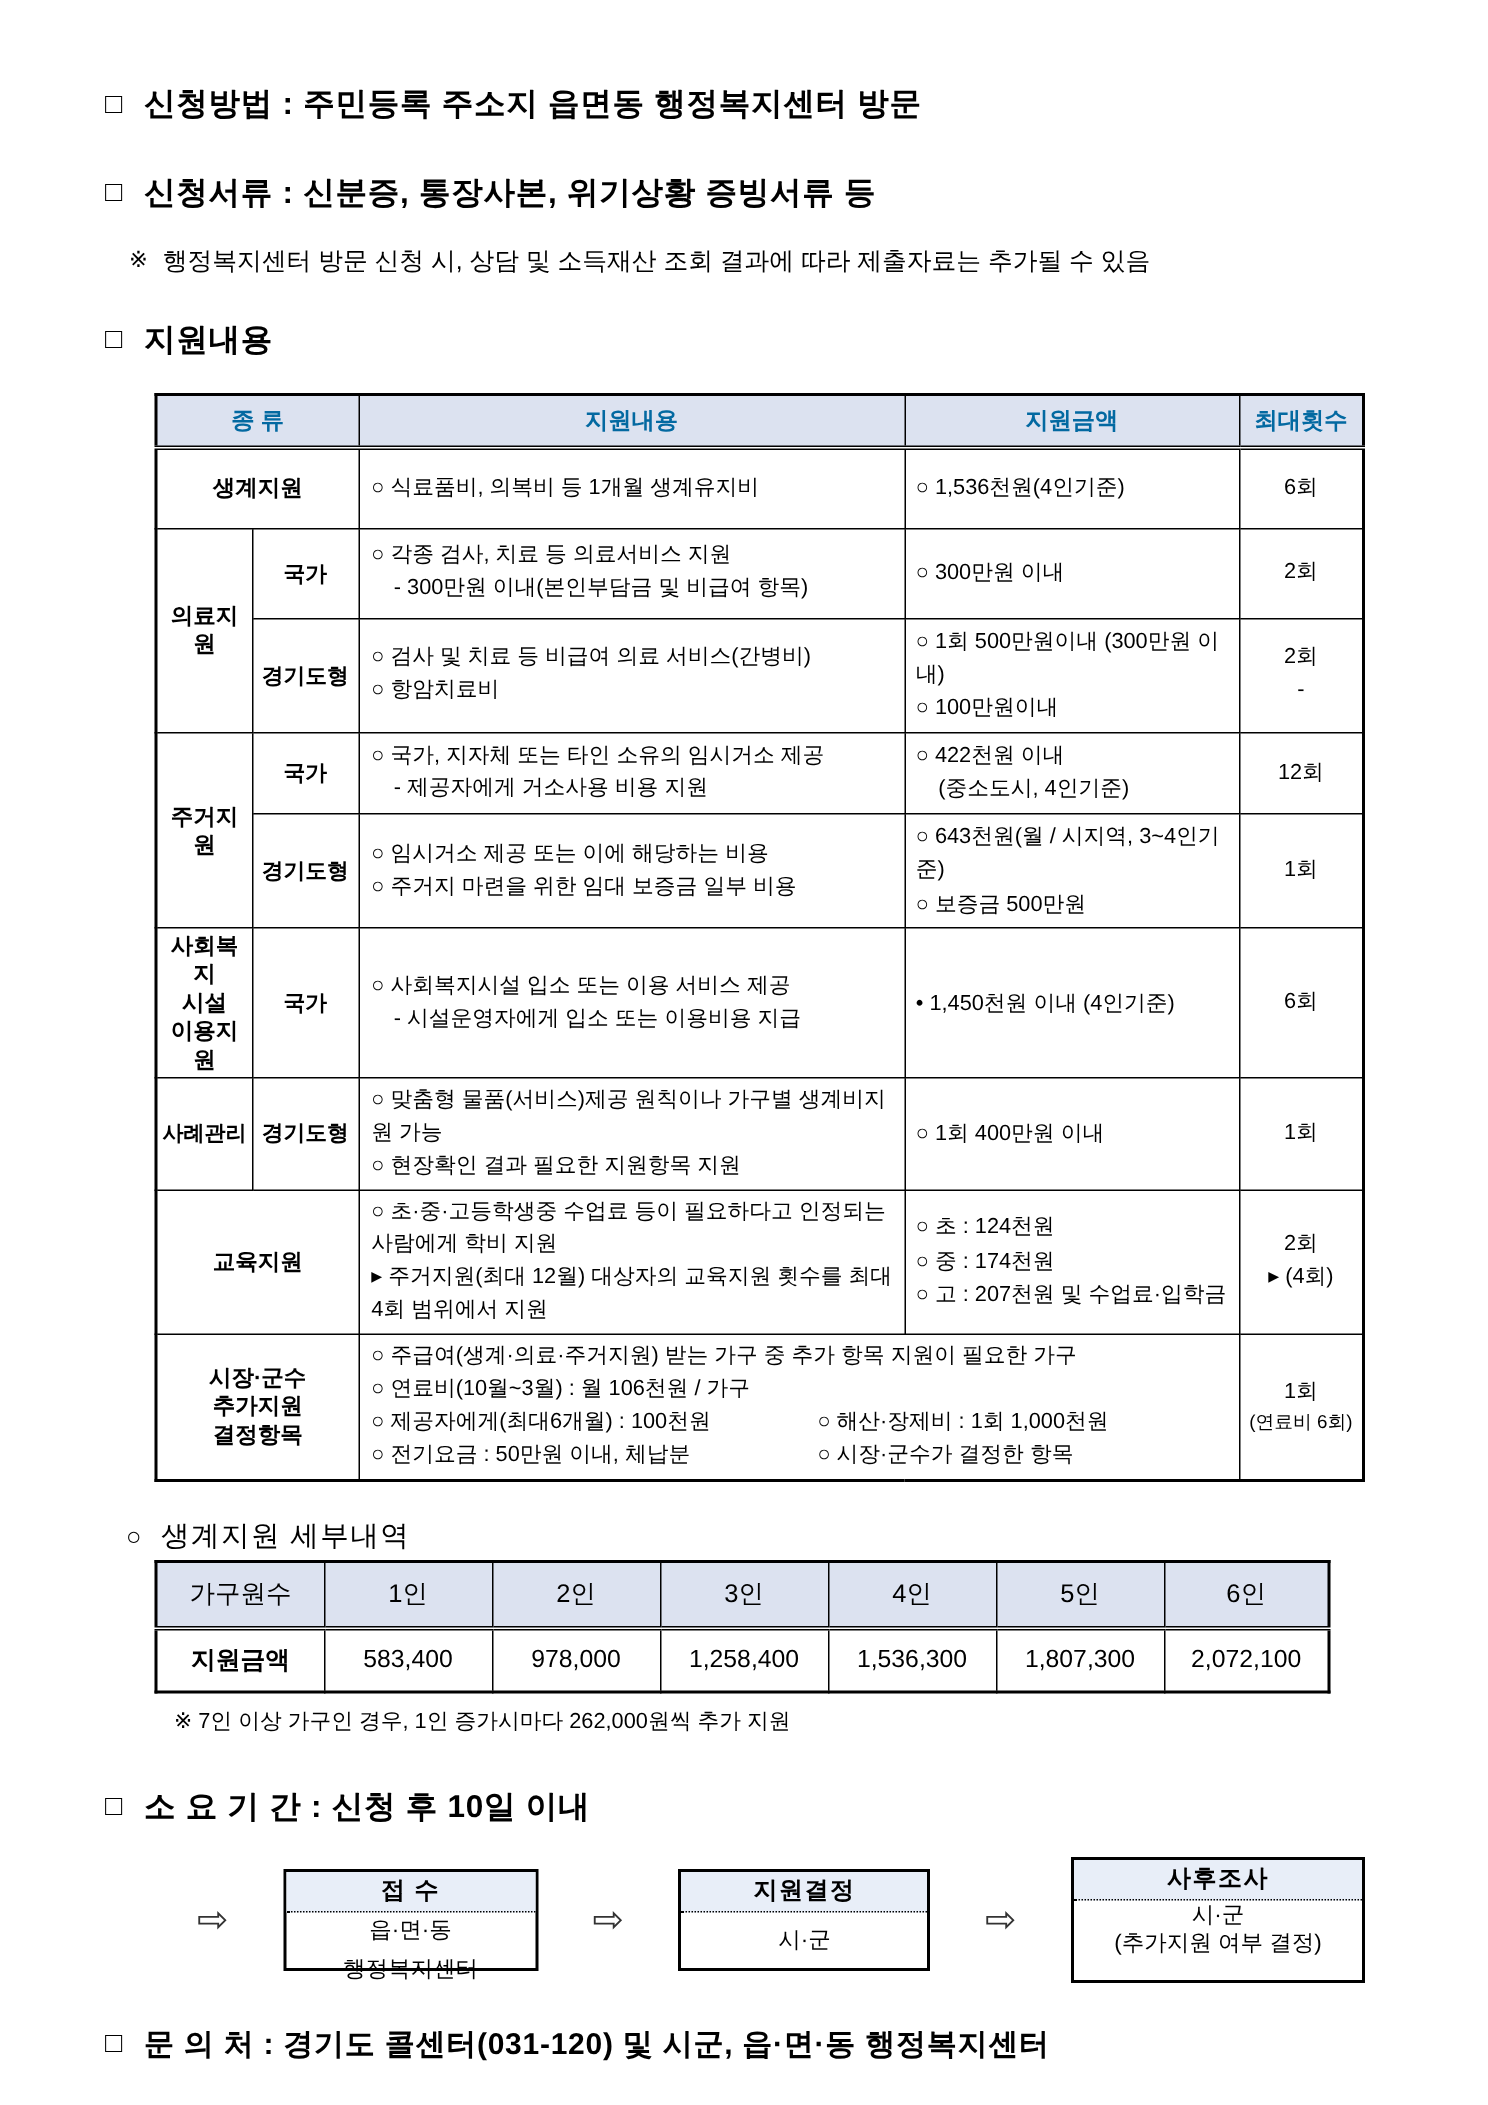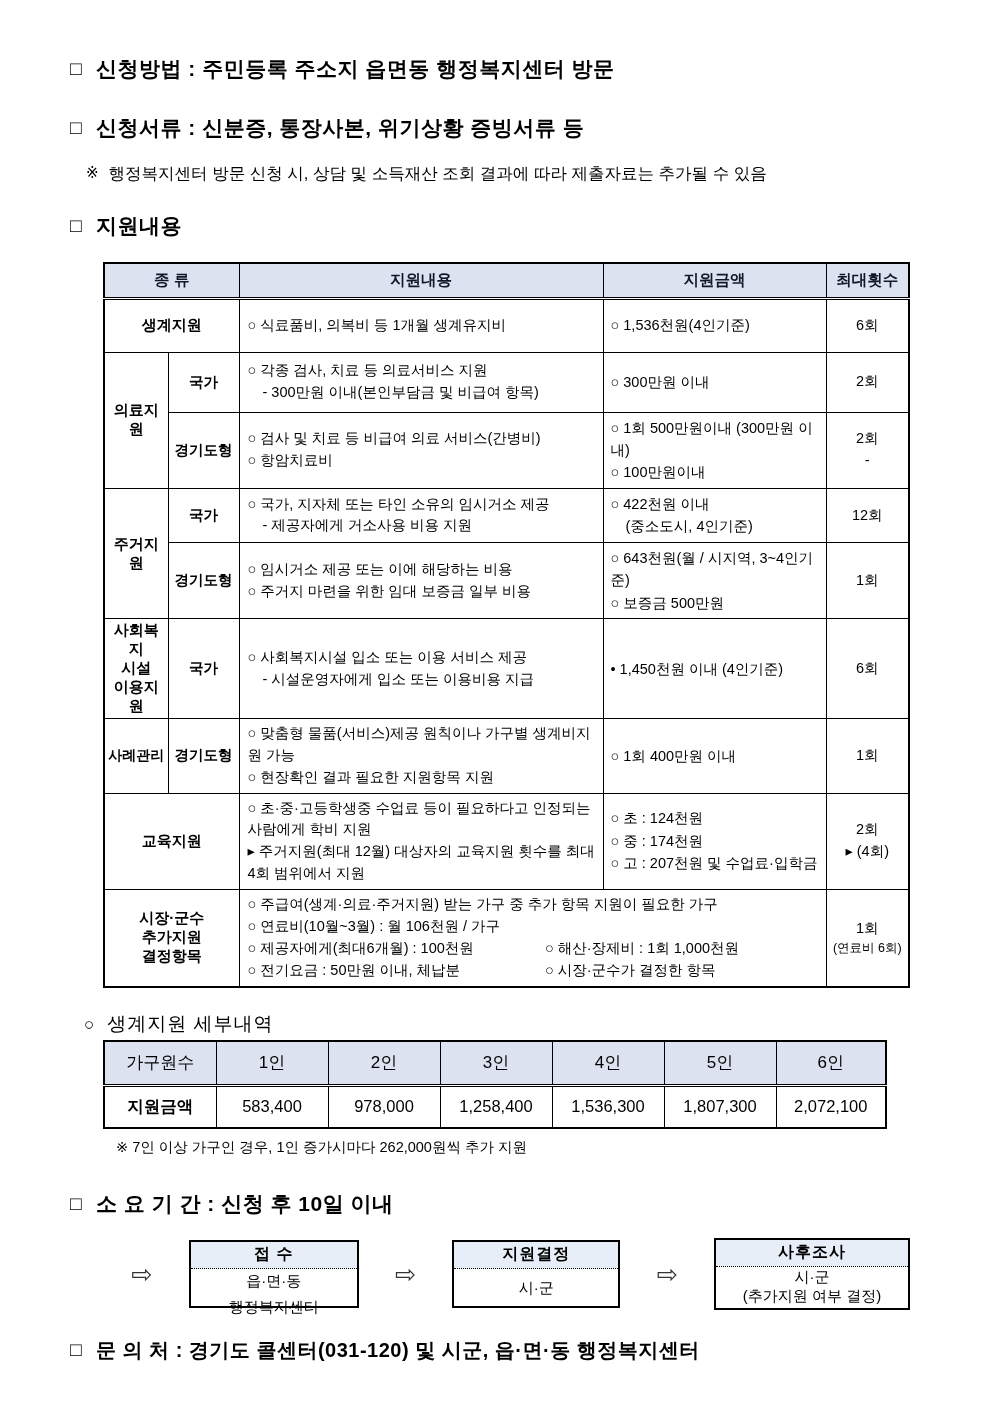--- a/index.html
+++ b/index.html
@@ -19,21 +19,21 @@
   .line-note    { margin-top: 21px; margin-left: 16px; font-weight: normal; font-size: 16.5px; letter-spacing: 0; }
   .line-note .bullet { margin-right: 10px; font-size: 15px; }
   .line-content { margin-top: 27px; }
 
   
   table { border-collapse: collapse; }
   .support-table { margin: 22px 0 0 33px; width: 805px; border: 2px solid #000; table-layout: fixed; font-size: 14.5px; }
   .support-table th, .support-table td { border: 1px solid #000; vertical-align: middle; }
   .support-table thead th {
     background: var(--thbg, #dce2f0);
-    font-size: 15.5px; font-weight: bold; color: #0f172a;
+    font-size: 15.5px; font-weight: bold; color: #0369a1;
     height: 35px; border-bottom: 3px double #000; 
   }
   .support-table td.kind { text-align: center; font-weight: bold; font-size: 15px; padding: 2px; }
   .support-table td.ksub { text-align: center; font-weight: bold; font-size: 14.5px; padding: 2px; }
   .support-table td.content { text-align: left; padding: 4px 6px 4px 8px; line-height: 1.5; }
   .support-table td.amount  { text-align: left; padding: 4px 4px 4px 7px; line-height: 1.55; }
   .support-table td.max { text-align: center; line-height: 1.5; }
   .support-table .indent { padding-left: 15px; }
   .support-table .small { font-size: 12.5px; }
   .pair { display: flex; }
@@ -60,21 +60,21 @@
   .flow { margin: 20px 0 0 25px; width: 815px; display: flex; align-items: center; }
   .flow-box { border: 2px solid #000; background: #fff; }
   .flow-head {
     background: var(--flowbg, #e8eef8); text-align: center; font-weight: bold; font-size: 16px;
     padding: 2px 0 3px 0; border-bottom: 1px dotted #000; letter-spacing: 1px;
   }
   .flow-body { display: flex; flex-direction: column; justify-content: center; align-items: center; font-size: 15px; line-height: 1.25; padding: 3px 2px; }
   .fb1 { width: 176px; height: 68px; } .fb1 .flow-body { height: 39px; }
   .fb2 { width: 170px; height: 68px; } .fb2 .flow-body { height: 51px; justify-content: space-between; }
   .fb3 { width: 168px; height: 68px; } .fb3 .flow-body { height: 39px; }
-  .fb4 { width: 196px; height: 72px; } .fb4 .flow-body { height: 39px; }
+  .fb4 { width: 196px; height: 84px; } .fb4 .flow-body { height: 39px; }
   .flow-arrow { flex: 1; text-align: center; font-size: 25px; color: #333; }
 
   
   .contact-line { margin-top: 27px; font-size: 20px; }
 </style>
 </head>
 <body>
 
 <div class="page">
 

